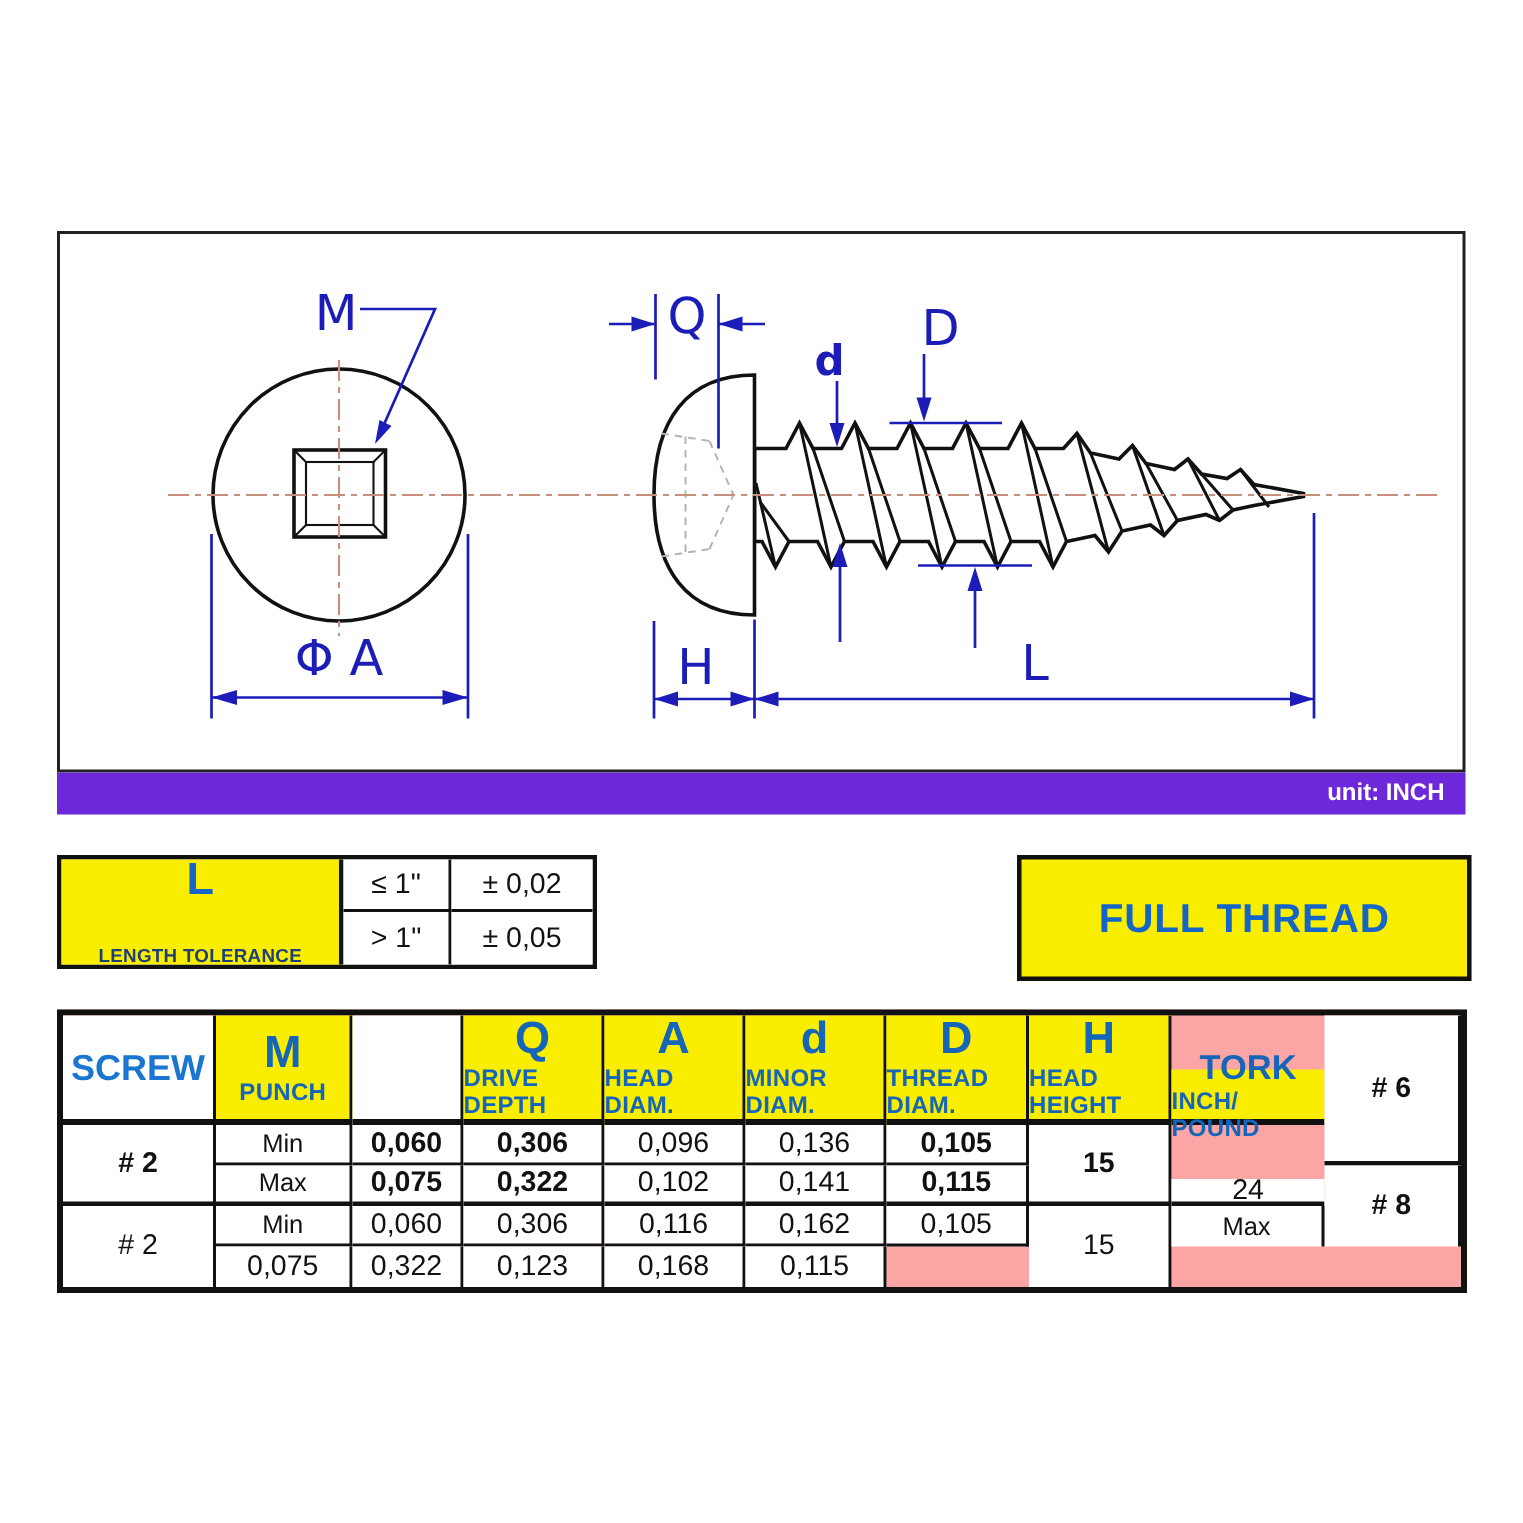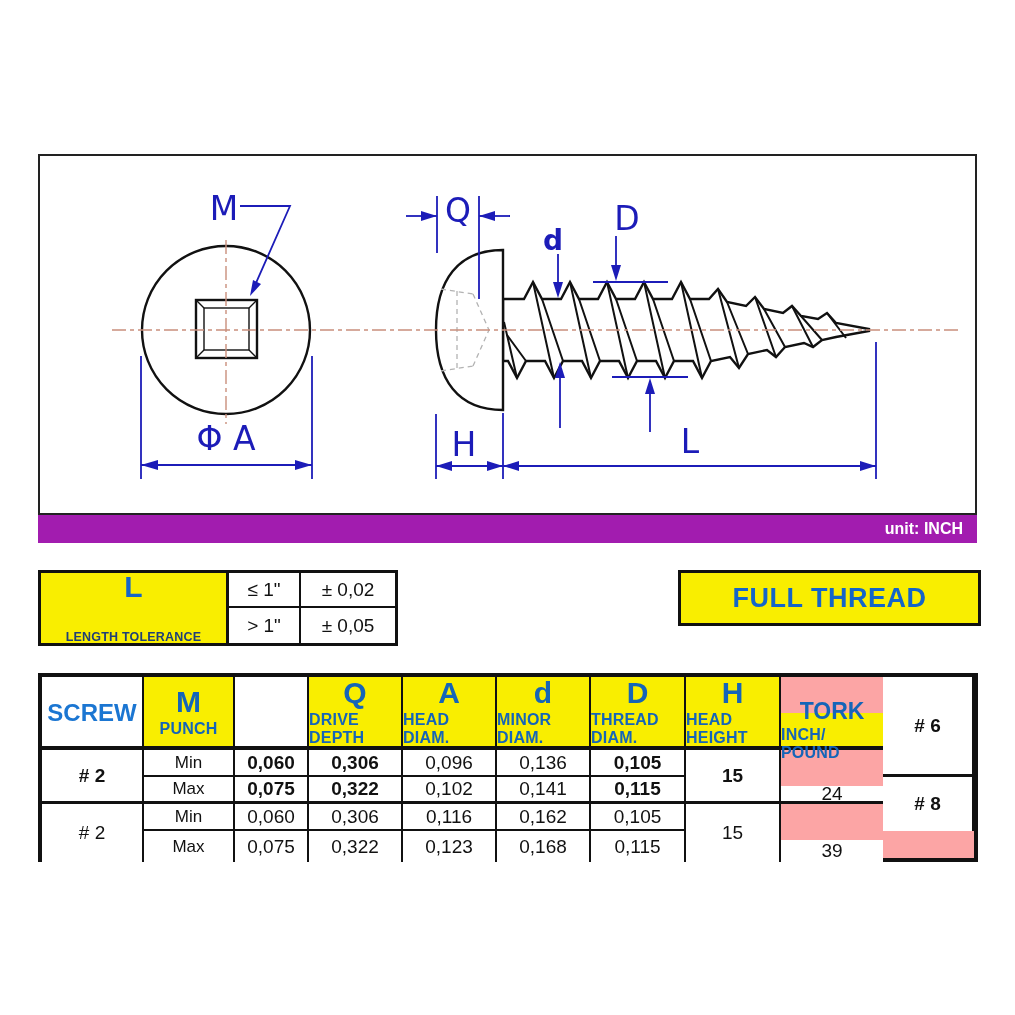--- a/index.html
+++ b/index.html
@@ -9,21 +9,21 @@
     font-family:"Liberation Sans", sans-serif; color:#111;
   }
 
   
   .drawing-box {
     position:absolute; left:38px; top:154px; width:939px; height:361px;
     border:2px solid #222; background:#fff;
   }
   .unit-bar {
     position:absolute; left:38px; top:515px; width:939px; height:28px;
-    background:#a21caf; color:#fff; font-weight:bold; font-size:16px;
+    background:#6d28d9; color:#fff; font-weight:bold; font-size:16px;
     display:flex; align-items:center; justify-content:flex-end; padding-right:14px;
   }
 
   
   .tol-table {
     position:absolute; left:38px; top:570px; width:360px; height:76px;
     display:grid; grid-template-columns:188px 72px auto; grid-template-rows:1fr 1fr;
     border:3px solid #111; background:#fff;
   }
   .tol-sym-cell {
@@ -35,21 +35,21 @@
   .tol-title { font-size:12.5px; font-weight:bold; color:#1f3f77; letter-spacing:.2px;margin-top:27px; }
   .tol-cell {
     display:flex; align-items:center; justify-content:center;
     font-size:19px; color:#111; background:#fff;
   }
   .tol-cond { border-right:2px solid #111; }
   .tol-r1 { border-bottom:2px solid #111; }
 
   
   .full-thread {
-    position:absolute; left:678px; top:570px; width:303px; height:56px;
+    position:absolute; left:678px; top:570px; width:303px; height:84px;
     background:#f9ee00; border:3px solid #111;
     display:flex; align-items:center; justify-content:center;
     font-size:27px; font-weight:bold; color:#1565c8; letter-spacing:.5px;
   }
 
   
   .spec-table {
     position:absolute; left:38px; top:673px; width:940px; height:189px;
     border:4px solid #111; background:#fca5a5;
     display:grid;
@@ -256,21 +256,20 @@
 
   <div class="cell span2 bot val b"># 8</div>
   <div class="cell span2 bot val"># 2</div>
   <div class="cell lim">Min</div>
   <div class="cell val">0,060</div>
   <div class="cell val">0,306</div>
   <div class="cell val">0,116</div>
   <div class="cell val">0,162</div>
   <div class="cell val">0,105</div>
   <div class="cell span2 bot val">15</div>
-  <div class="cell span2 bot val last-col">39</div>
 
   <div class="cell lim bot">Max</div>
   <div class="cell val bot">0,075</div>
   <div class="cell val bot">0,322</div>
   <div class="cell val bot">0,123</div>
   <div class="cell val bot">0,168</div>
   <div class="cell val bot">0,115</div>
 </div>
 
 </body></html>

